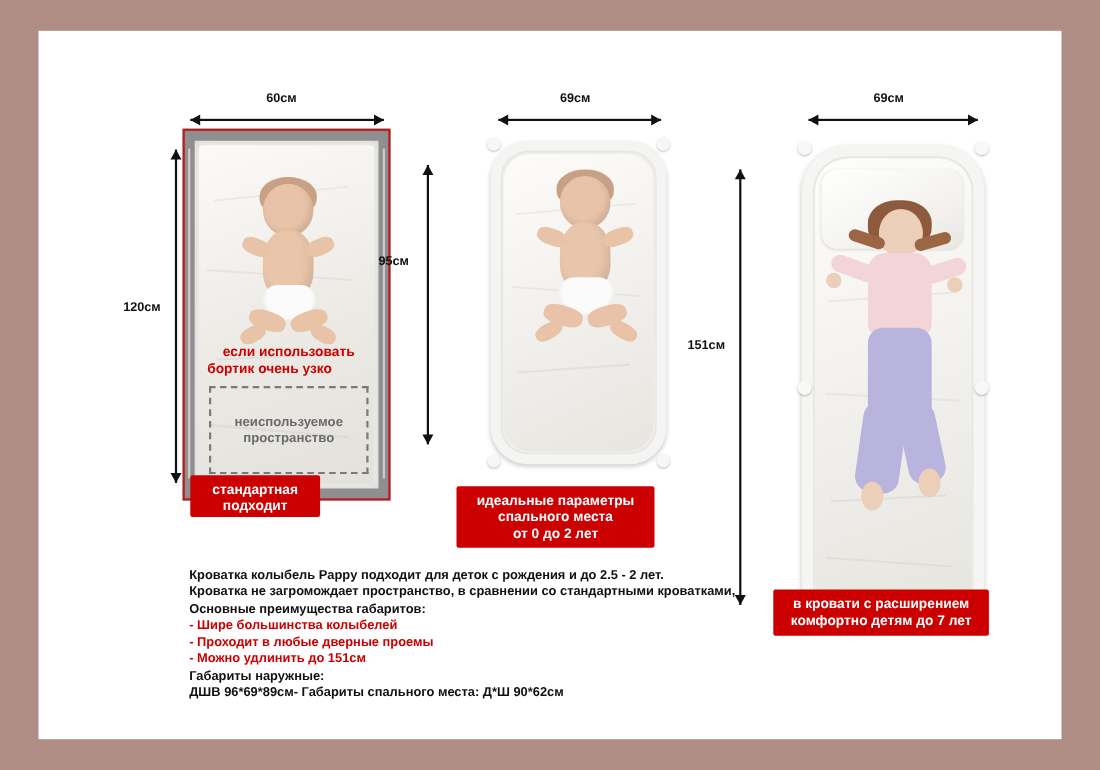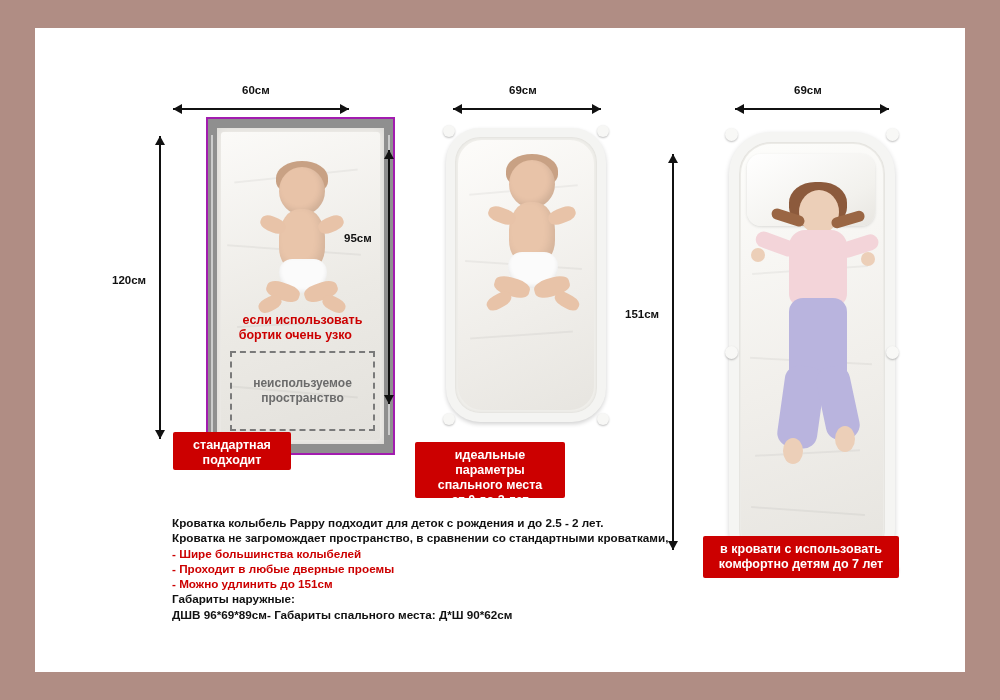--- a/index.html
+++ b/index.html
@@ -82,22 +82,21 @@
   .varrow .cap-t { top: 0; border-bottom: 9px solid #111; }
   .varrow .cap-b { bottom: 0; border-top: 9px solid #111; }
 
   
   #crib1 {
     position: absolute;
     left: 131px; top: 89px;
     width: 189px; height: 338px;
     background: #8f8f8f;
     box-sizing: border-box;
-    border: 2px solid #a21caf;
-    margin-left: 40px;
+    border: 2px solid #b91c1c;
   }
   #crib1 .inner {
     position: absolute;
     left: 9px; top: 9px; right: 9px; bottom: 9px;
     background: #f2f0ec;
     box-shadow: inset 0 0 12px rgba(0,0,0,0.12);
   }
   #crib1 .slat {
     position: absolute;
     width: 2px;
@@ -315,21 +314,21 @@
       <div class="arm" style="left:14px; top:56px; width:26px; height:15px; transform:rotate(22deg);"></div>
       <div class="arm" style="left:72px; top:56px; width:26px; height:15px; transform:rotate(-22deg);"></div>
       <div class="diaper" style="left:33px; top:98px; width:48px; height:34px;"></div>
       <div class="leg" style="left:20px; top:122px; width:34px; height:17px; transform:rotate(18deg);"></div>
       <div class="leg" style="left:58px; top:122px; width:34px; height:17px; transform:rotate(-18deg);"></div>
       <div class="leg" style="left:12px; top:136px; width:24px; height:14px; transform:rotate(-28deg);"></div>
       <div class="leg" style="left:76px; top:136px; width:24px; height:14px; transform:rotate(28deg);"></div>
     </div>
 
     <div class="redtext" style="left:10px; top:194px; width:169px;">если использовать</div>
-    <div class="redtext" style="left:10px; top:209px; width:134px;text-align:right;">бортик очень узко</div>
+    <div class="redtext" style="left:10px; top:209px; width:134px;">бортик очень узко</div>
 
     <div id="unused" style="left:22px; top:232px; width:145px; height:80px;">
       <div class="txt">
         <span>неиспользуемое</span><br>
         <span>пространство</span>
       </div>
     </div>
   </div>
 
   <div class="redbox" style="left:138px; top:404px; width:118px; height:38px;">
@@ -370,21 +369,21 @@
       <div class="arm" style="left:12px; top:54px; width:28px; height:15px; transform:rotate(20deg);"></div>
       <div class="arm" style="left:72px; top:54px; width:28px; height:15px; transform:rotate(-20deg);"></div>
       <div class="diaper" style="left:32px; top:98px; width:50px; height:36px;"></div>
       <div class="leg" style="left:18px; top:124px; width:36px; height:18px; transform:rotate(16deg);"></div>
       <div class="leg" style="left:58px; top:124px; width:36px; height:18px; transform:rotate(-16deg);"></div>
       <div class="leg" style="left:10px; top:140px; width:26px; height:14px; transform:rotate(-30deg);"></div>
       <div class="leg" style="left:78px; top:140px; width:26px; height:14px; transform:rotate(30deg);"></div>
     </div>
   </div>
 
-  <div class="redbox" style="left:380px; top:414px; width:150px; height:56px;">
+  <div class="redbox" style="left:380px; top:414px; width:180px; height:56px;">
     <span>идеальные параметры</span><br>
     <span>спального места</span><br>
     <span>от 0 до 2 лет</span>
   </div>
 
   <div class="harrow" style="left:700px; top:75px; width:154px; height:12px;">
     <div class="line"></div>
       <div class="cap-l"></div>
       <div class="cap-r"></div>
   </div>
@@ -425,27 +424,28 @@
       <div class="g-hand" style="left:114px;top:72px; width:14px; height:14px;"></div>
       <div class="g-pants" style="left:42px; top:118px; width:58px; height:92px;"></div>
       <div class="g-pants" style="left:34px; top:186px; width:40px; height:82px; transform:rotate(8deg);"></div>
       <div class="g-pants" style="left:74px; top:186px; width:34px; height:74px; transform:rotate(-12deg);"></div>
       <div class="g-foot" style="left:36px; top:258px; width:20px; height:26px;"></div>
       <div class="g-foot" style="left:88px; top:246px; width:20px; height:26px;"></div>
     </div>
   </div>
 
   <div class="redbox" style="left:668px; top:508px; width:196px; height:42px;">
-    <span>в кровати с использовать</span><br>
+    <span>в кровати с расширением</span><br>
     <span>комфортно детям до 7 лет</span>
   </div>
 
   <div id="description">
     <div>Кроватка колыбель Pappy подходит для деток с рождения и до 2.5 - 2 лет.</div>
     <div>Кроватка не загромождает пространство, в сравнении со стандартными кроватками,</div>
+    <div>Основные преимущества габаритов:</div>
     <div class="red">- Шире большинства колыбелей</div>
     <div class="red">- Проходит в любые дверные проемы</div>
     <div class="red">- Можно удлинить до 151см</div>
     <div>Габариты наружные:</div>
     <div>ДШВ 96*69*89см- Габариты спального места: Д*Ш 90*62см</div>
   </div>
 
 </div>
 
 </body></html>

